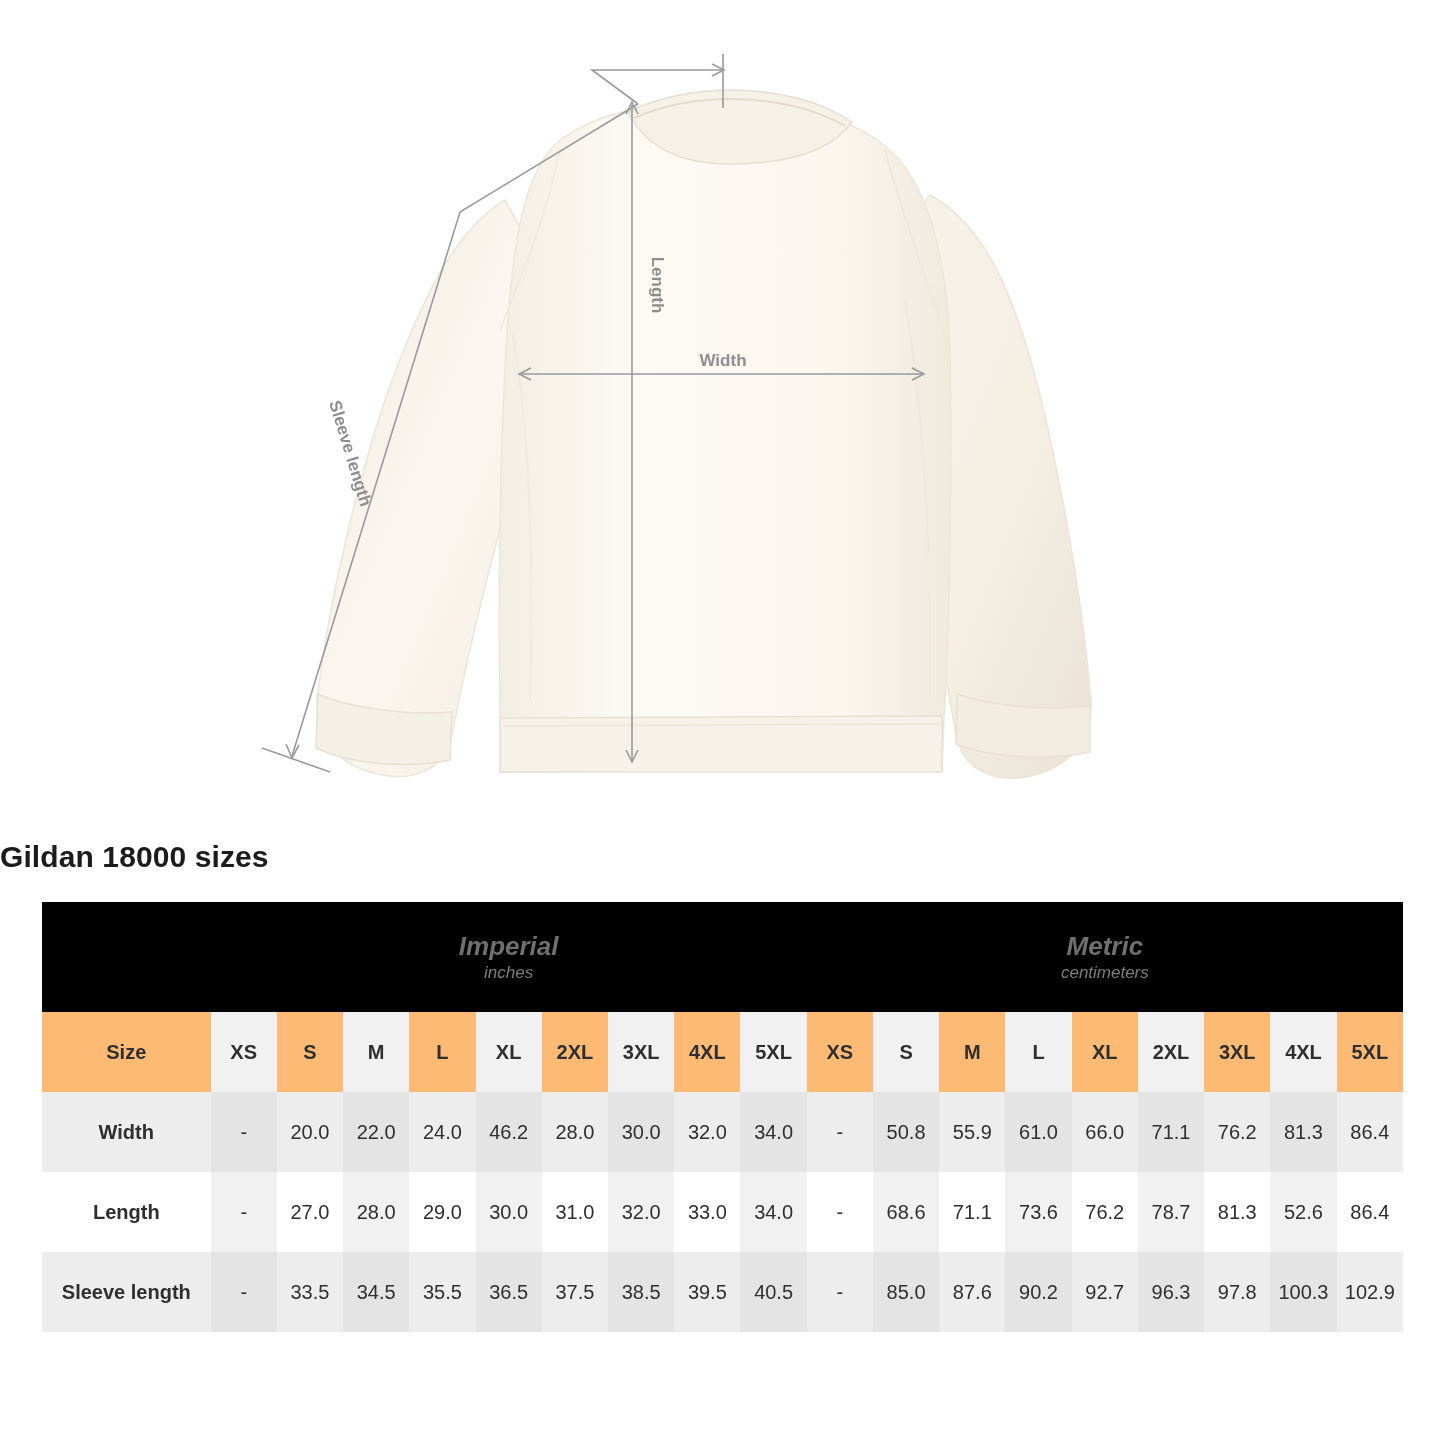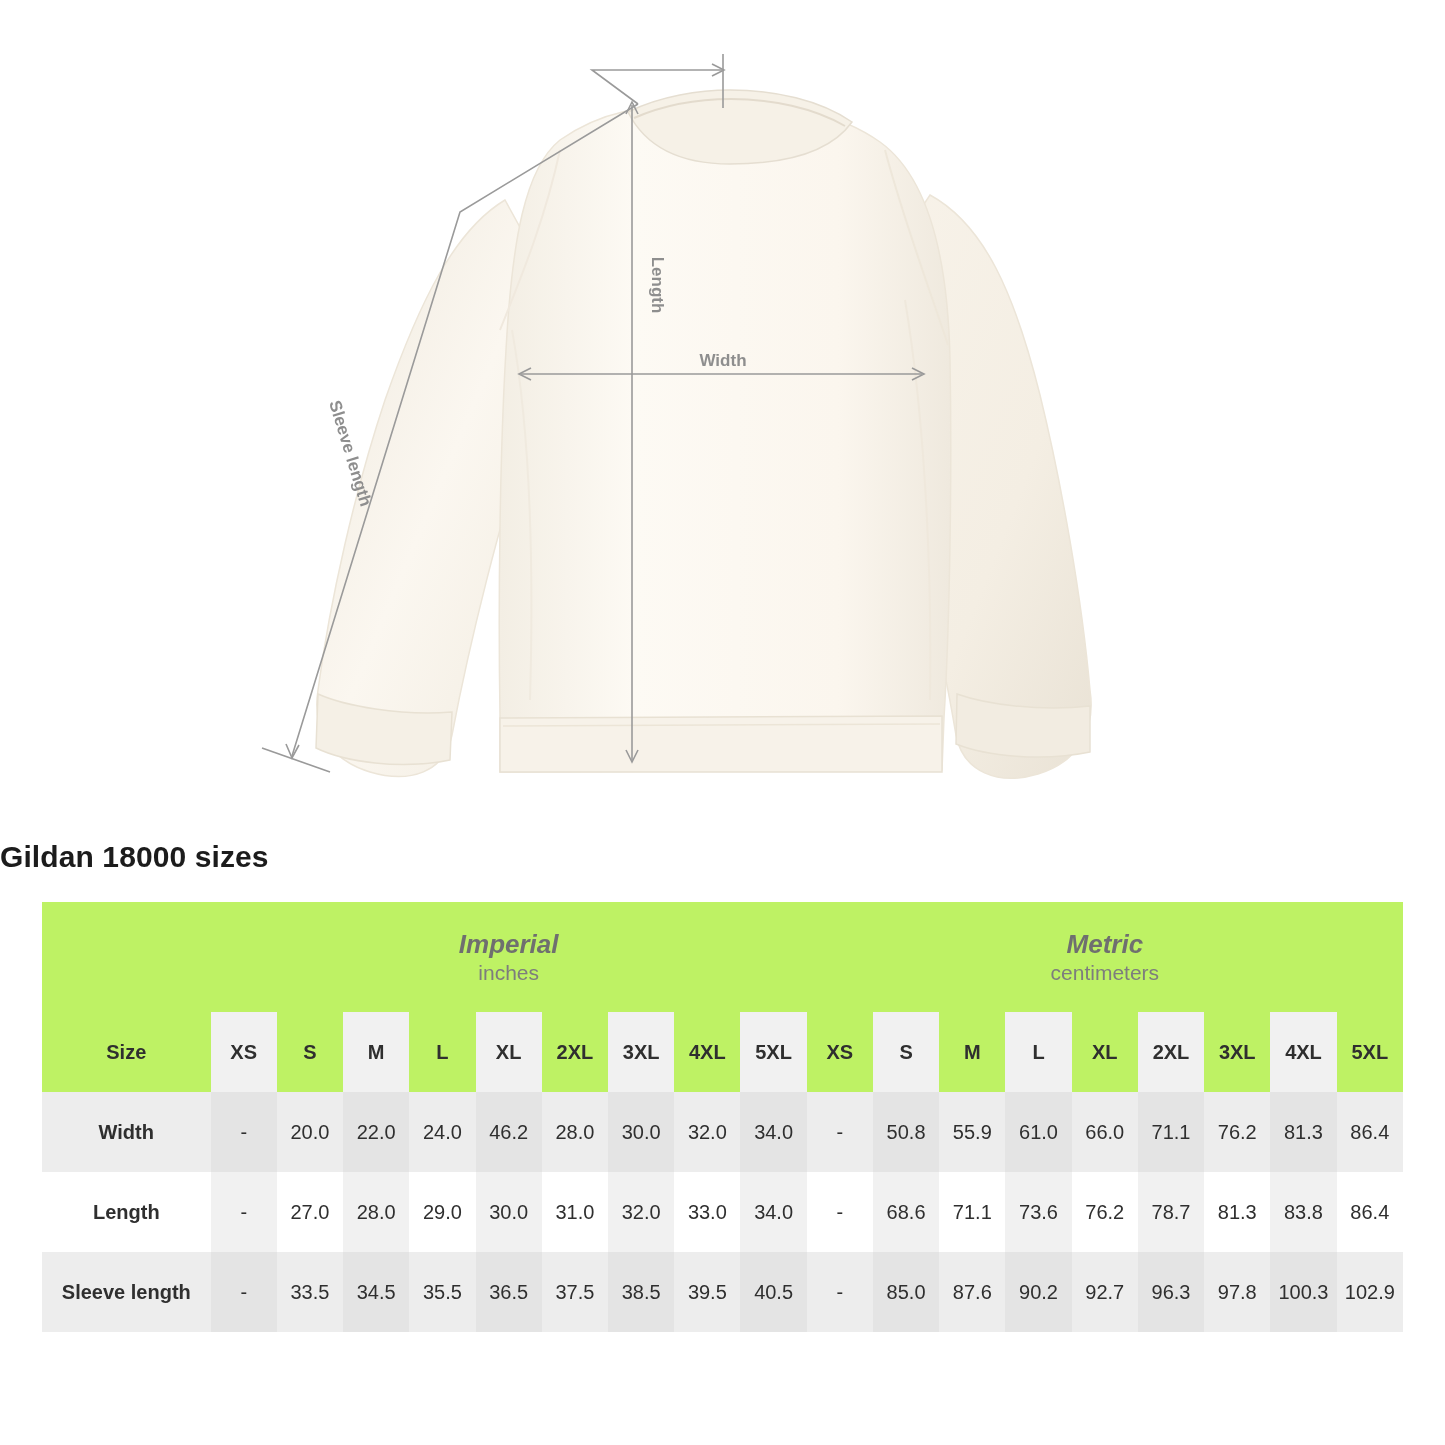--- a/index.html
+++ b/index.html
@@ -59,42 +59,43 @@
     width: 1361px;
     table-layout: fixed;
   }
   table.size-table td,
   table.size-table th {
     text-align: center;
     vertical-align: middle;
   }
 
   .unit-band td {
-    background: #bef264;
+    background: #000000;
     height: 110px;
     padding: 0;
   }
   .unit-name {
     font-size: 26px;
     font-style: italic;
     font-weight: bold;
     color: #6f6f6f;
     line-height: 1.2;
   }
   .unit-sub {
-    font-size: 21px;
+    font-size: 17px;
+    font-style: italic;
     color: #7d7d7d;
   }
 
   .head-row td {
     height: 78px;
     font-size: 20px;
     font-weight: bold;
     color: #2f2f2f;
-    background: #bef264;
+    background: #fdba74;
   }
   .head-row td.rowlabel {
     font-size: 20px;
   }
   .head-row td.shaded {
     background: #f1f1f1;
   }
 
   .data-row td {
     height: 78px;
@@ -297,21 +298,21 @@
           <td class="shaded">32.0</td>
           <td>33.0</td>
           <td class="shaded">34.0</td>
           <td>-</td>
           <td class="shaded">68.6</td>
           <td>71.1</td>
           <td class="shaded">73.6</td>
           <td>76.2</td>
           <td class="shaded">78.7</td>
           <td>81.3</td>
-          <td class="shaded">83.8</td>
+          <td class="shaded">52.6</td>
           <td>86.4</td>
         </tr>
 
         <tr class="data-row alt">
           <td class="rowlabel">Sleeve length</td>
           <td class="shaded">-</td>
           <td>33.5</td>
           <td class="shaded">34.5</td>
           <td>35.5</td>
           <td class="shaded">36.5</td>

